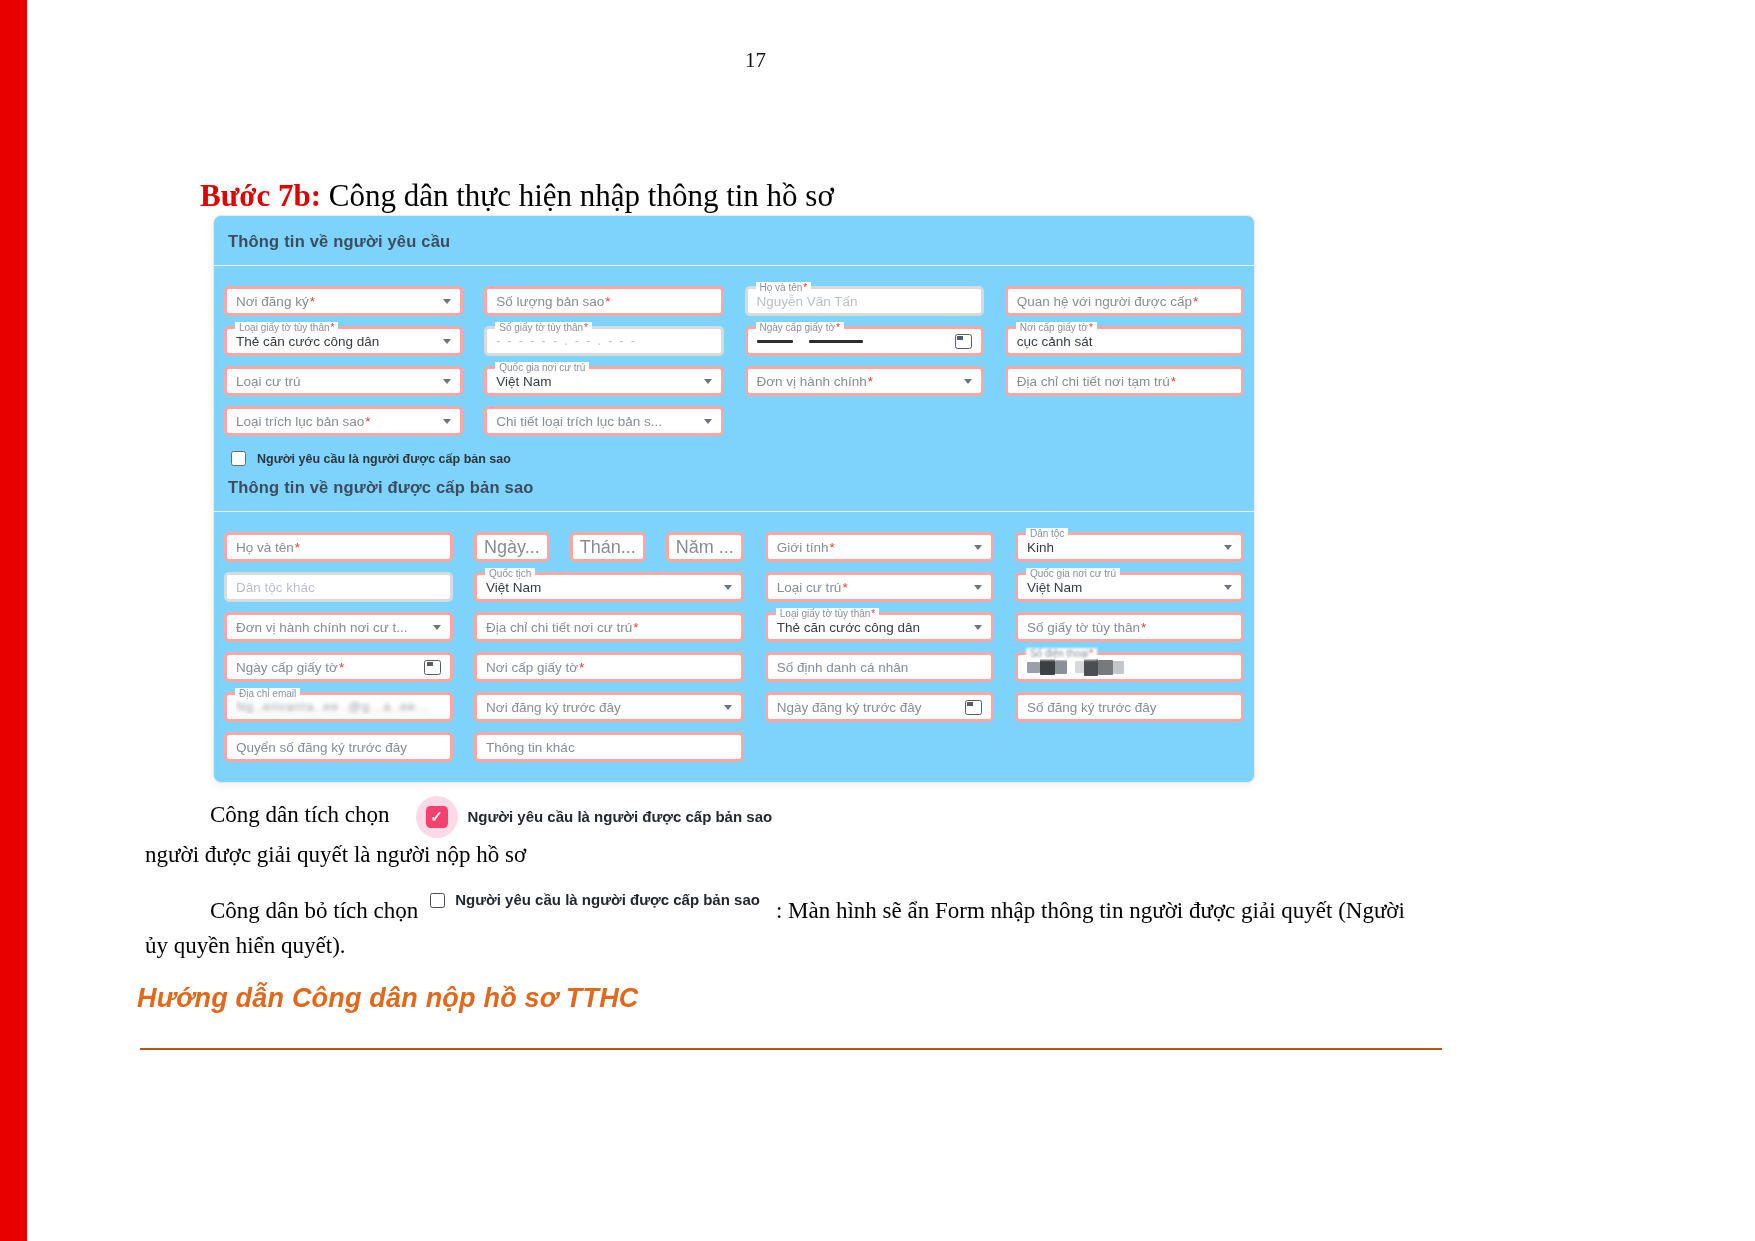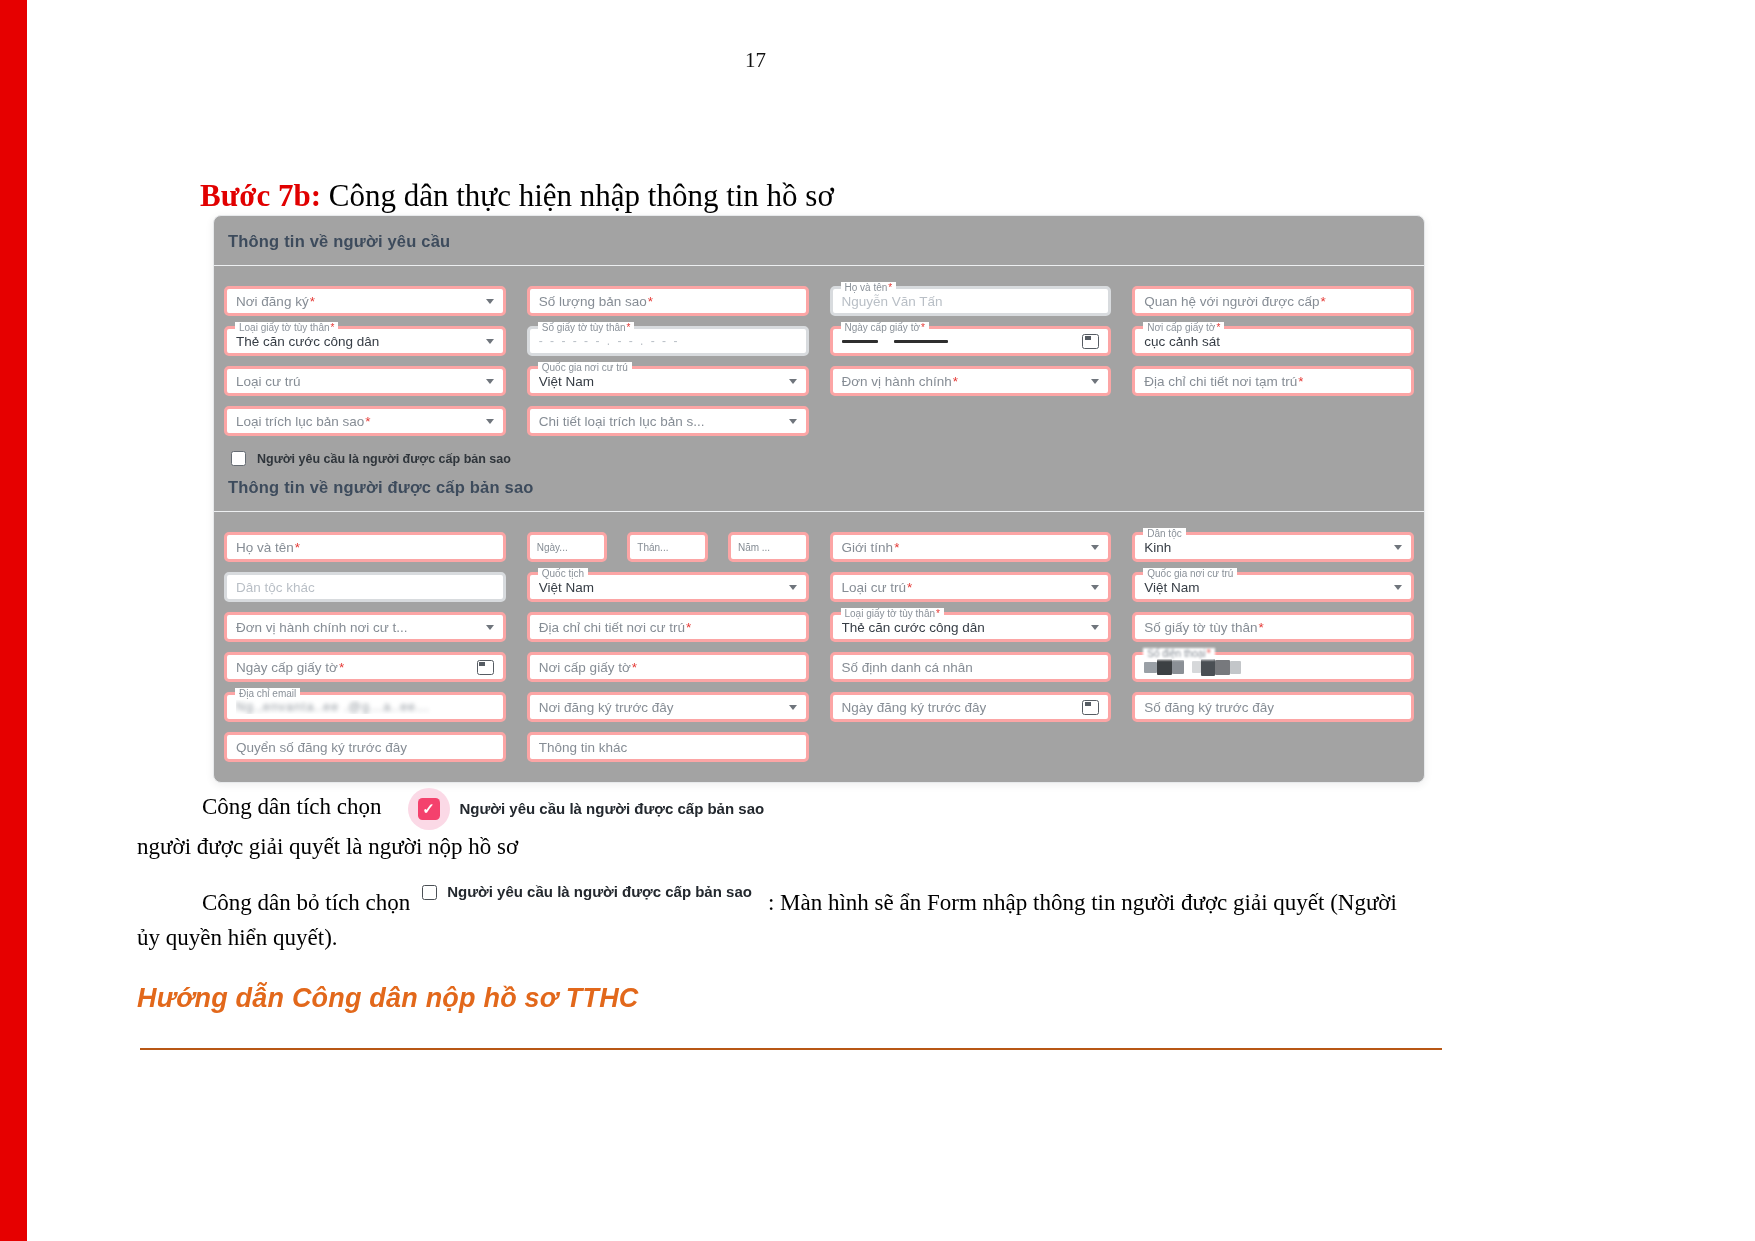--- a/index.html
+++ b/index.html
@@ -5,22 +5,22 @@
   html,body{margin:0;padding:0;background:#fff;}
   .page{position:relative;width:1755px;height:1241px;background:#ffffff;overflow:hidden;
         font-family:"Liberation Serif",serif;color:#000;}
   .red-bar{position:absolute;left:0;top:0;width:27px;height:1241px;background:#e60000;}
   .page-number{position:absolute;top:48px;left:745px;width:80px;text-align:left;
         font-size:21px;color:#111;}
   .step-line{position:absolute;left:200px;top:178px;font-size:31px;margin:0;}
   .step-label{color:#e10000;font-weight:bold;}
 
   
-  .form-card{position:absolute;left:213px;top:215px;width:1212px;box-sizing:border-box;
-        background:#a3a3a3;border:1px solid #e7e9eb;border-radius:8px;
+  .form-card{position:absolute;left:213px;top:215px;width:1042px;box-sizing:border-box;
+        background:#7dd3fc;border:1px solid #e7e9eb;border-radius:8px;
         box-shadow:0 2px 8px rgba(0,0,0,.07);padding:12px 10px 20px;
         font-family:"Liberation Sans",sans-serif;}
   .sec-title{font-size:16.5px;font-weight:700;color:#3d4b5c;margin:4px 0 14px 4px;letter-spacing:.2px;}
   .sec-title.second{margin-top:12px;}
   .sec-divider{border:none;border-top:1px solid #edeff1;margin:0 -10px 20px;}
   .fgrid{display:grid;grid-template-columns:repeat(4,1fr);column-gap:21px;row-gap:10px;}
   .field{position:relative;display:flex;align-items:center;box-sizing:border-box;height:30px;
         padding:0 9px;border:3px solid #fca5a5;border-radius:5px;background:#fff;
         font-size:13.5px;color:#3b4249;}
   .field.disabled{border-color:#d8dbde;}
@@ -32,33 +32,33 @@
   .req{color:#e53935;margin-left:1px;}
   .flabel{position:absolute;top:-7px;left:8px;background:#fff;padding:0 4px;font-size:10px;
         color:#8a9199;white-space:nowrap;line-height:12px;}
   .blurred-label{filter:blur(.8px);}
   .caret{margin-left:8px;width:0;height:0;border-left:4.5px solid transparent;
         border-right:4.5px solid transparent;border-top:5px solid #6f757c;flex:none;}
   .cal{margin-left:8px;flex:none;width:15px;height:13px;border:1.6px solid #565c63;
         border-radius:2.5px;position:relative;}
   .cal:before{content:"";position:absolute;top:1.5px;left:1.5px;width:6px;height:4px;background:#565c63;}
   .dategroup{display:grid;grid-template-columns:1fr 1fr 1fr;column-gap:20px;}
-  .dategroup .field{padding:8px 7px;font-size:10px;}
+  .dategroup .field{padding:8px 7px;font-size:18px;}
   .dash-val{color:#b9bfc6;letter-spacing:2px;font-size:12px;}
   .bar{display:inline-block;height:3px;background:#2e2e2e;border-radius:1px;vertical-align:middle;}
   .bar.b1{width:36px;margin-right:16px;}
   .bar.b2{width:54px;}
   .px{display:inline-block;vertical-align:middle;border-radius:1px;}
   .blur-mail{filter:blur(2px);color:#8f969d;font-size:12.5px;letter-spacing:1px;overflow:hidden;white-space:nowrap;}
   .form-check{display:flex;align-items:center;gap:11px;margin:15px 0 4px 7px;
         font-size:12.5px;font-weight:700;color:#2f353b;cursor:pointer;}
   .cbox{width:15px;height:15px;box-sizing:border-box;border:1.7px solid #666c73;border-radius:2.5px;background:#fff;flex:none;}
 
   
-  .para{position:absolute;left:137px;width:1311px;margin:0;font-size:23px;line-height:1.5;
+  .para{position:absolute;left:137px;width:1311px;margin:8px;font-size:23px;line-height:1.5;
         text-align:justify;text-indent:65px;}
   .p1{top:788px;}
   .p2{top:886px;}
   .inline-fig{display:inline-flex;align-items:center;vertical-align:middle;text-indent:0;
         font-family:"Liberation Sans",sans-serif;}
   .fig1{margin:0 20px 0 26px;}
   .fig2{margin:0 16px 0 12px;position:relative;top:-12px;}
   .halo{width:42px;height:42px;border-radius:50%;background:#fbd9e6;display:flex;
         align-items:center;justify-content:center;flex:none;}
   .pinkbox{width:22px;height:22px;border-radius:4.5px;background:#f4416d;color:#fff;

